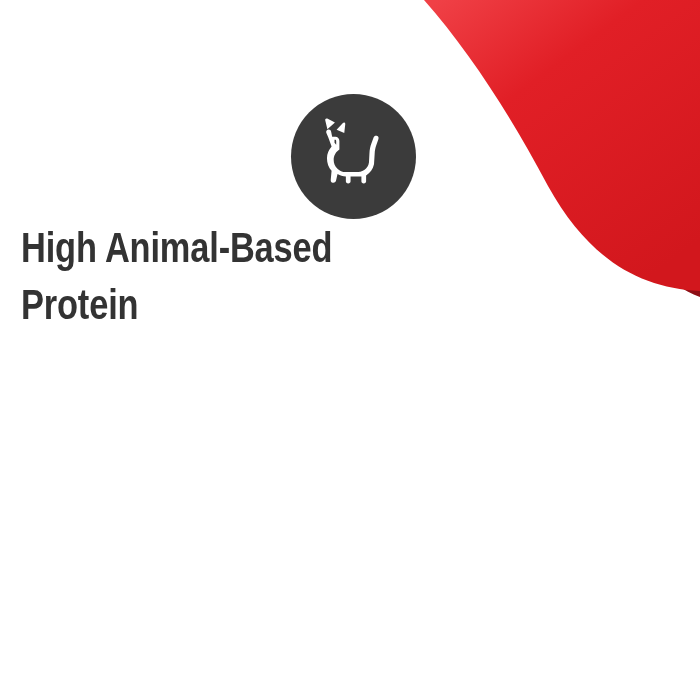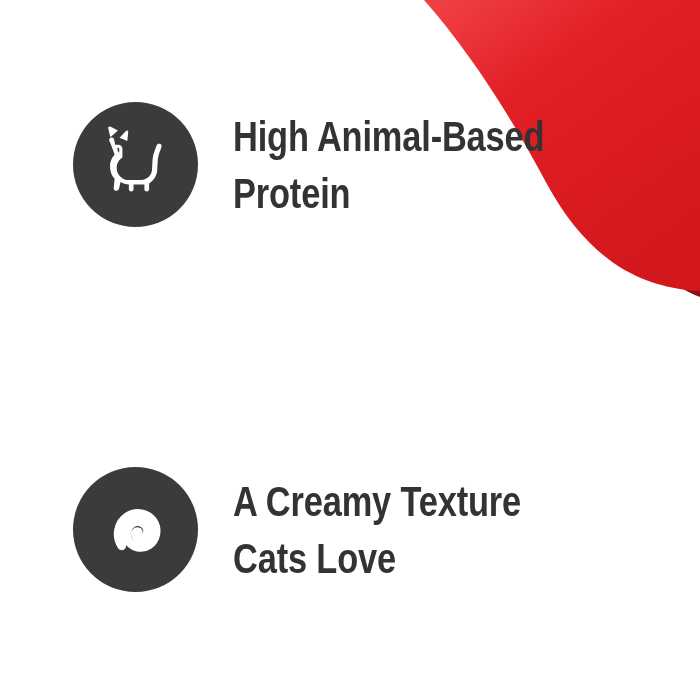--- a/index.html
+++ b/index.html
@@ -42,21 +42,21 @@
   }
 
   .feature-row {
     position: absolute;
     left: 73px;
     display: flex;
     align-items: center;
     width: 560px;
   }
 
-  .feature-row-0 { top: 102px; }
+  .feature-row-0 { top: 94px; flex-direction: column; }
   .feature-row-1 { top: 285px; }
   .feature-row-2 { top: 467px; }
 
   .icon-badge {
     flex: 0 0 auto;
     width: 125px;
     height: 125px;
     border-radius: 50%;
     background: #3b3b3b;
     display: flex;
@@ -171,34 +171,15 @@
             C 39.2 8.2 41.0 9.0 40.8 10.8
             L 39.6 21.5
             Z"></path>
         </svg>
       </div>
       <div class="feature-text">High Animal-Based
 Protein</div>
     </div>
 
 
-    <div class="feature-row feature-row-2">
-      <div class="icon-badge">
-        <svg viewBox="0 0 100 100" width="92" height="92" aria-hidden="true">
-
-          <path fill="none" stroke="#ffffff" stroke-width="9.5" stroke-linecap="round" d="M 52.5 52.0
-               C 50.2 51.2 48.8 53.2 49.4 55.4
-               C 50.4 59.0 54.6 60.6 58.0 59.0
-               C 62.6 56.8 63.8 50.8 61.4 46.4
-               C 58.4 40.9 51.0 39.4 45.8 42.6
-               C 39.4 46.6 37.8 55.4 41.7 61.7
-               C 46.3 69.2 56.6 71.0 63.8 66.3
-               C 72.2 60.9 74.2 49.2 68.9 41.0
-               C 62.8 31.6 49.8 29.4 40.6 35.4
-               C 30.1 42.2 27.6 56.9 34.5 67.2"></path>
-        </svg>
-      </div>
-      <div class="feature-text">A Creamy Texture
-Cats Love</div>
-    </div>
 
   </div>
 </div>
 
 </body></html>

